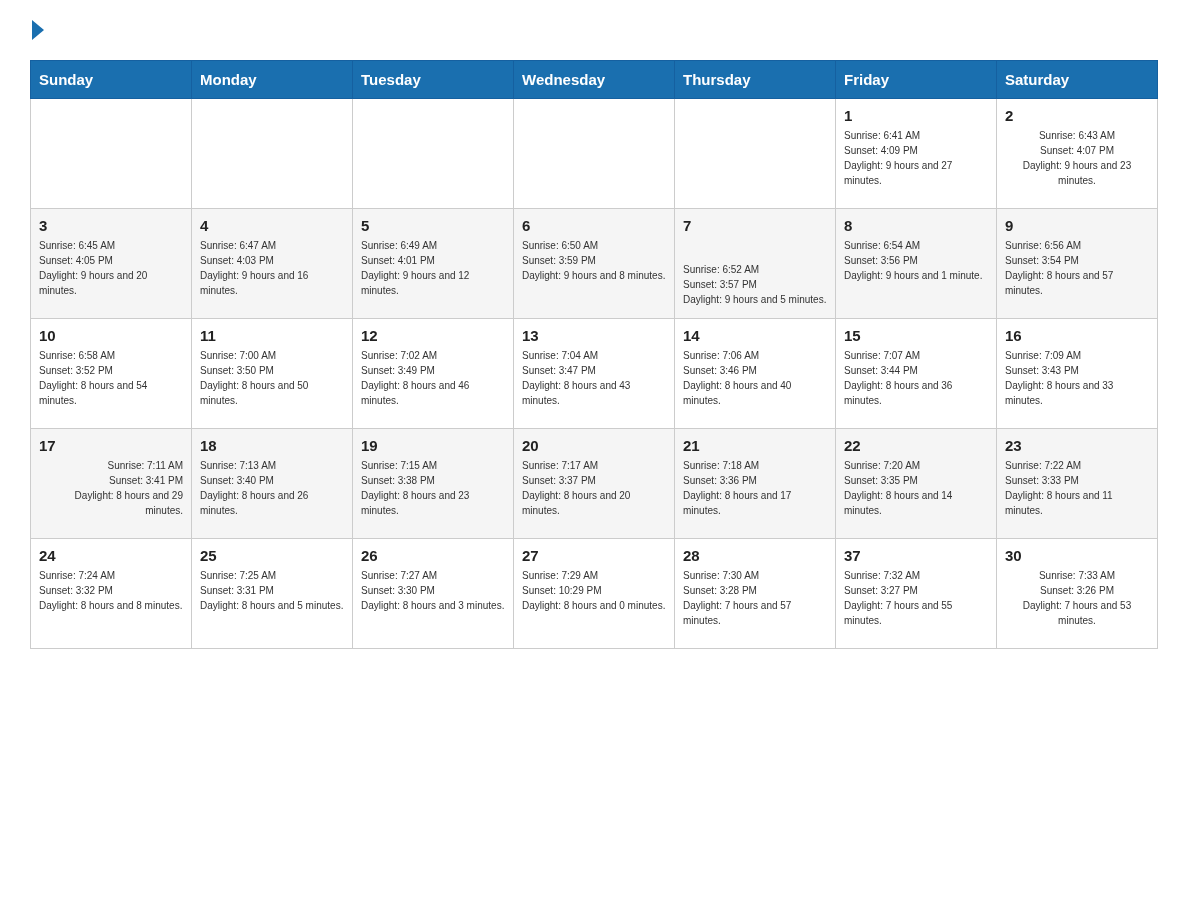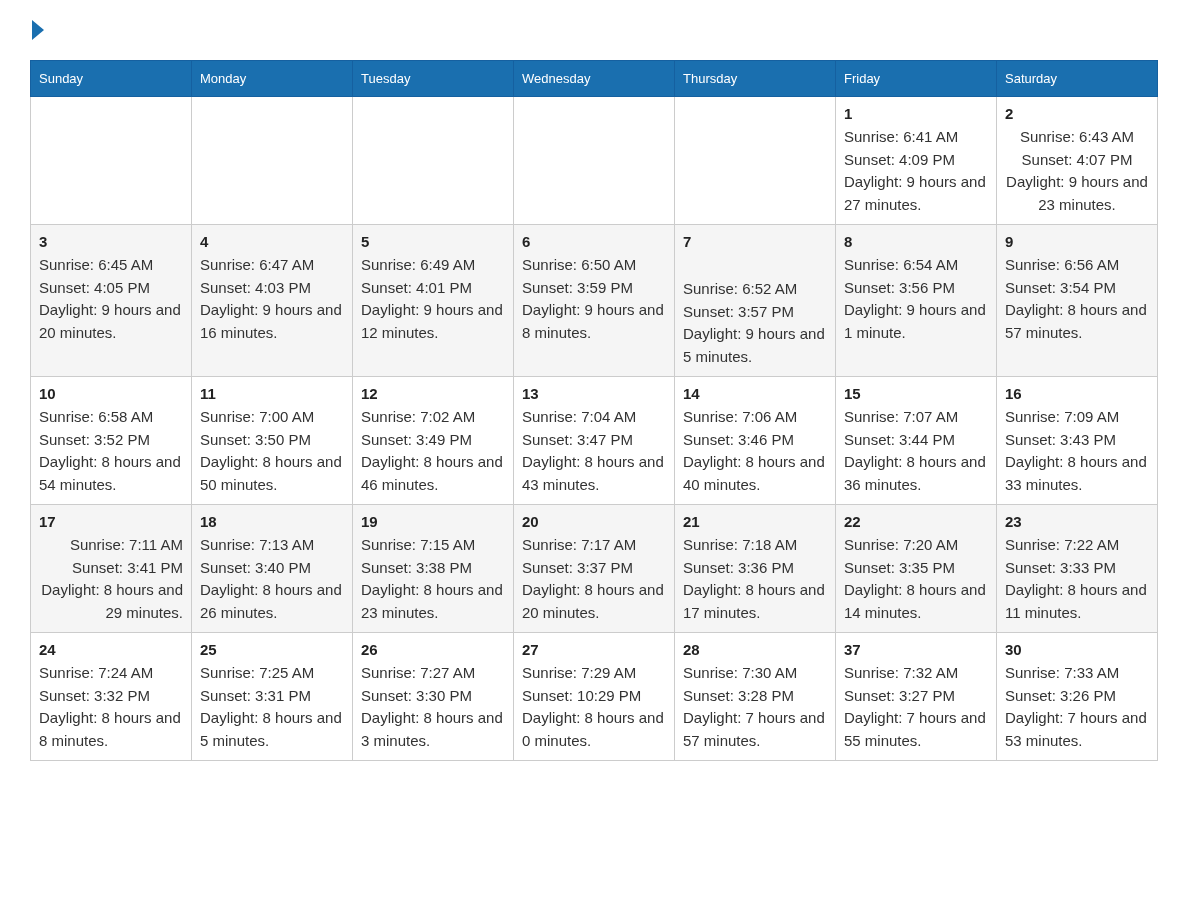--- a/index.html
+++ b/index.html
@@ -56,41 +56,41 @@
     }
     .calendar {
       width: 100%;
       border-collapse: collapse;
       border: 1px solid #aaa;
     }
     .calendar th {
       background: #1a6faf;
       color: #fff;
       padding: 10px 8px;
-      font-size: 13px;
-      font-weight: normal;
+      font-size: 15px;
+      font-weight: bold;
       text-align: left;
       border: 1px solid #1560a0;
     }
     .calendar td {
       vertical-align: top;
       padding: 8px;
       border: 1px solid #ccc;
       width: 14.28%;
       min-height: 100px;
       background: #fff;
     }
     .day-number {
       font-size: 15px;
       font-weight: bold;
       color: #222;
       margin-bottom: 4px;
     }
     .day-info {
-      font-size: 15px;
+      font-size: 10px;
       color: #333;
       line-height: 1.5;
     }
     .empty-cell {
       background: #f9f9f9;
     }
     tr:nth-child(even) td {
       background: #f5f5f5;
     }
     tr:nth-child(odd) td {
@@ -313,19 +313,19 @@
 Daylight: 7 hours and 57 minutes.</div>
         </td>
         <td>
           <div class="day-number">37</div>
           <div class="day-info" style="white-space: pre-line;">Sunrise: 7:32 AM
 Sunset: 3:27 PM
 Daylight: 7 hours and 55 minutes.</div>
         </td>
         <td>
           <div class="day-number">30</div>
-          <div class="day-info" style="white-space: pre-line;">Sunrise: 7:33 AM
+          <div class="day-info" style="white-space: pre-line; text-align: center;">Sunrise: 7:33 AM
 Sunset: 3:26 PM
 Daylight: 7 hours and 53 minutes.</div>
         </td>
       </tr>
     </tbody>
 </table>
 
 </body></html>

